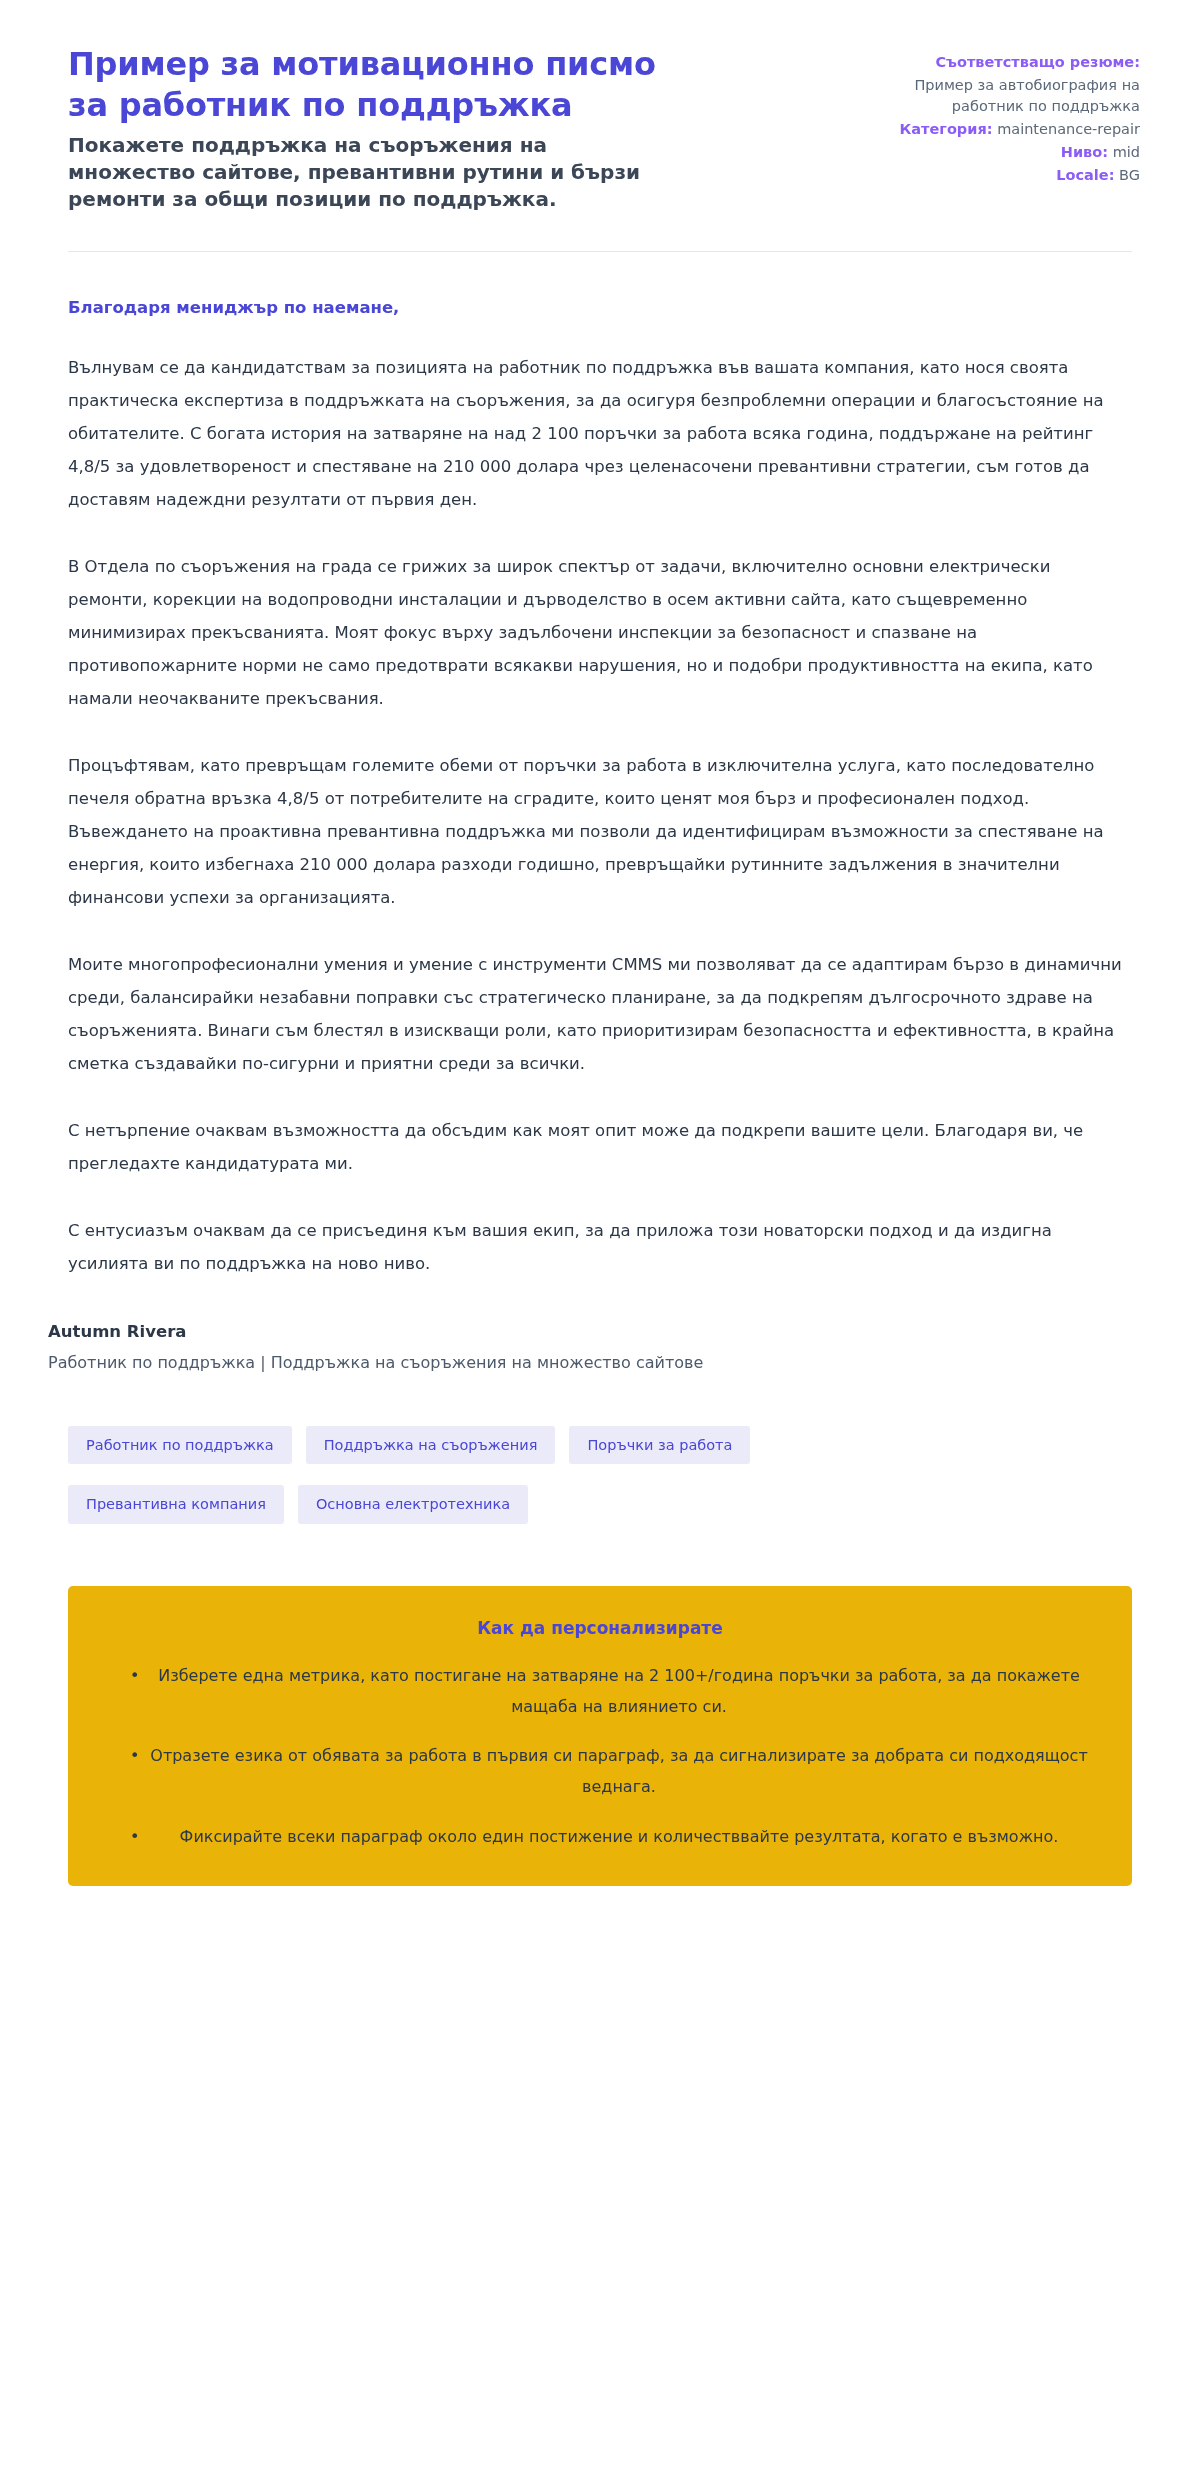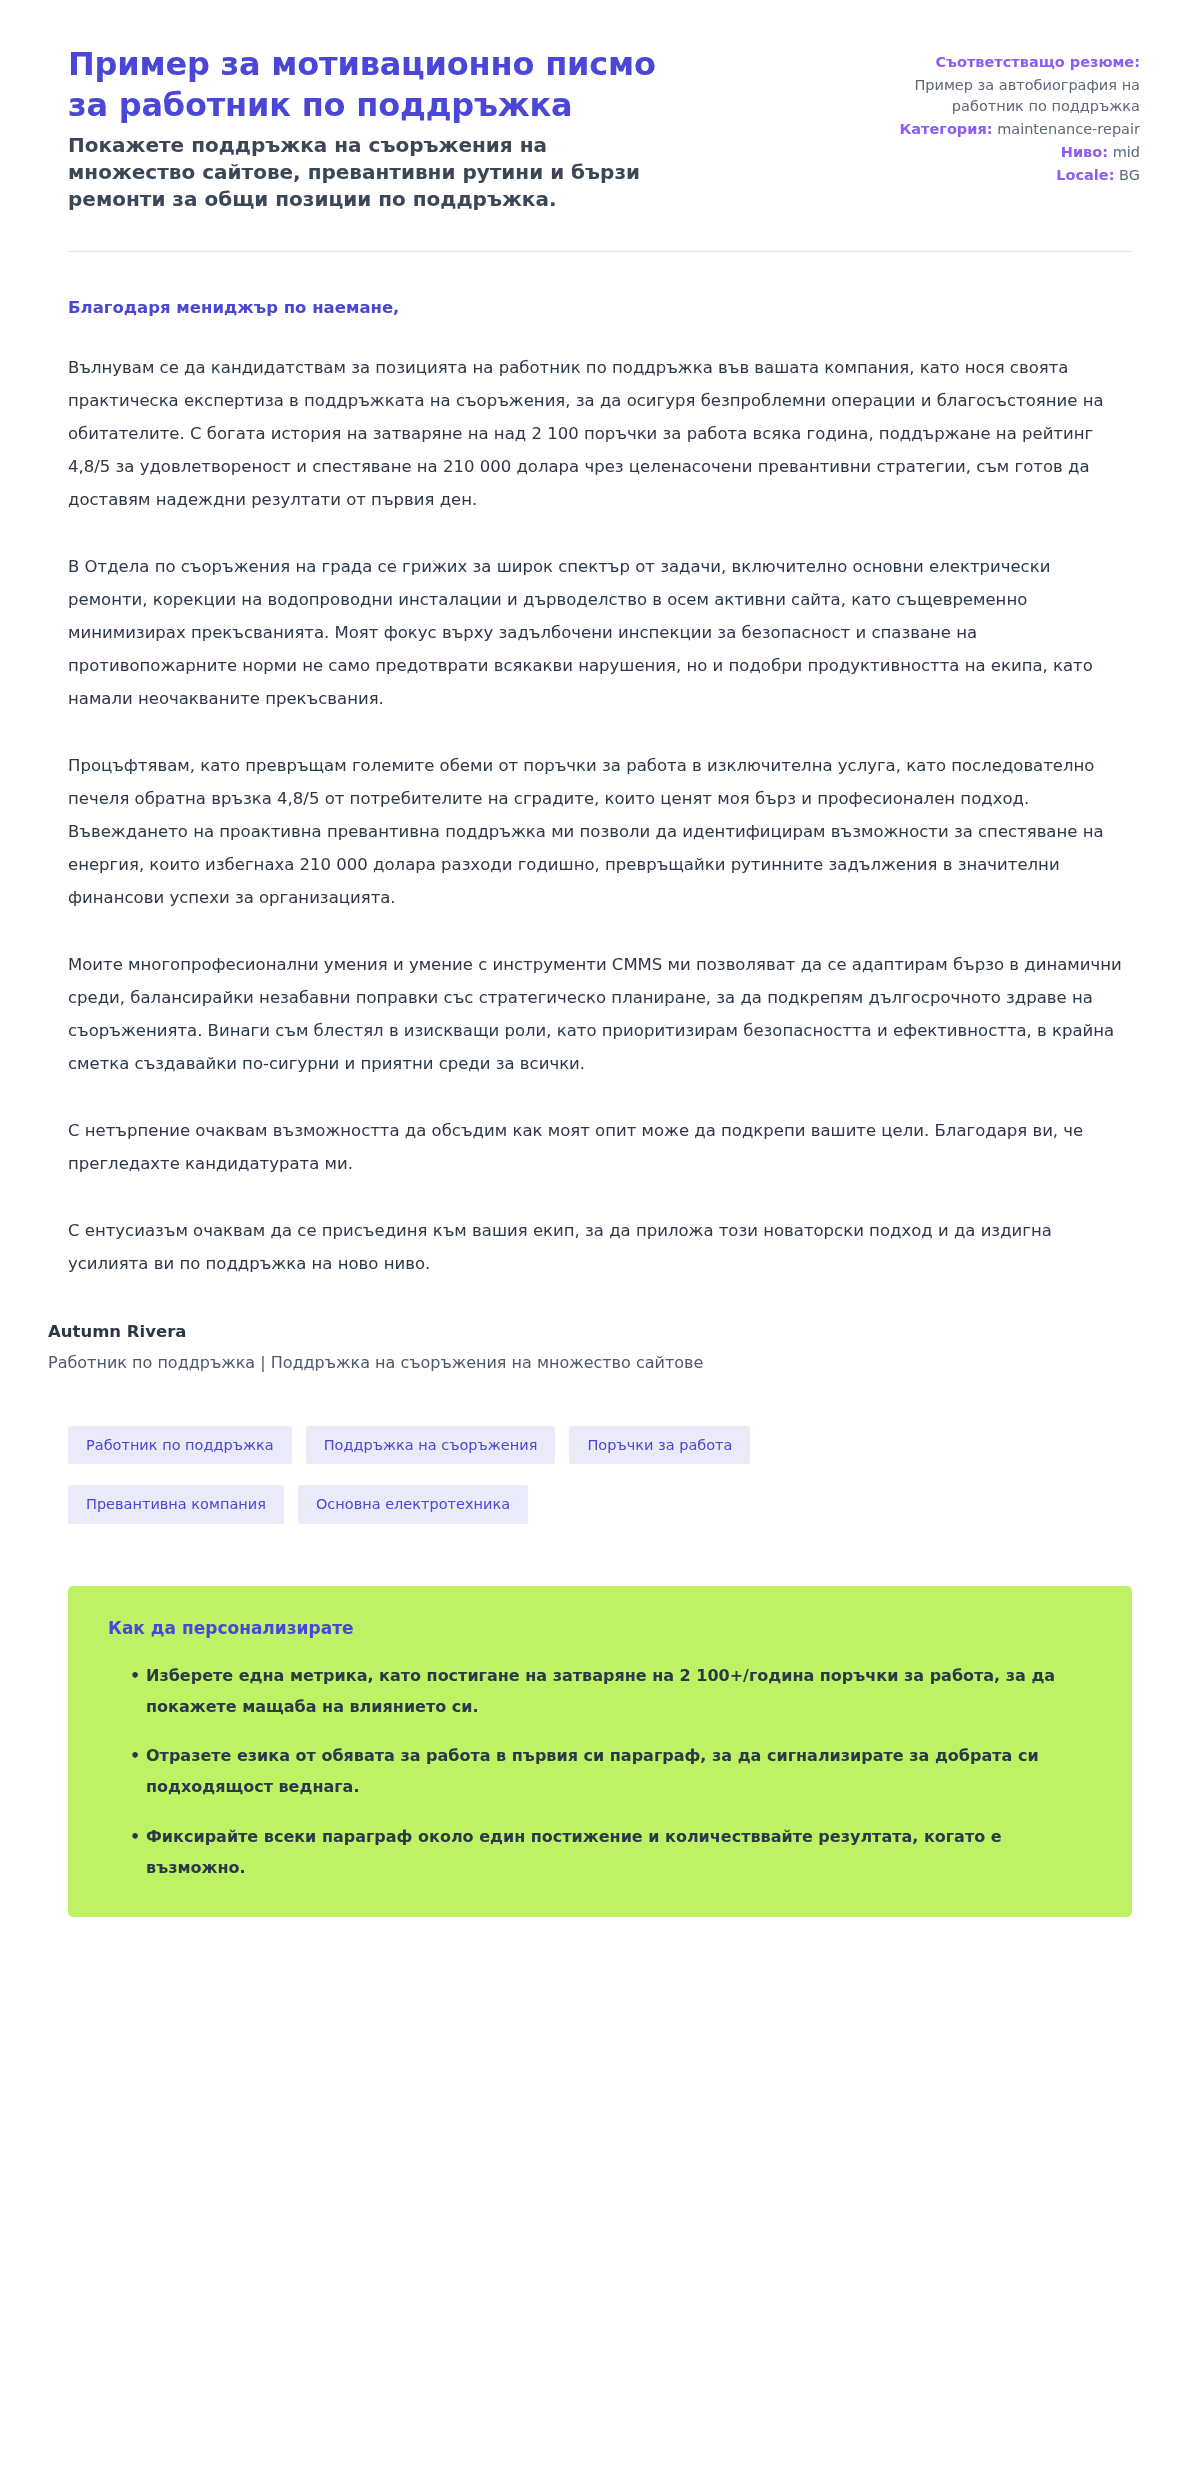--- a/index.html
+++ b/index.html
@@ -130,44 +130,44 @@
     border-radius: 3px;
     white-space: nowrap;
   }
 
   
   .callout-wrap {
     padding: 62px 68px 0 68px;
     box-sizing: border-box;
   }
   .callout {
-    background: #bef264;
+    background: #eab308;
     border-radius: 5px;
     padding: 32px 40px 34px 40px;
     box-sizing: border-box;
+    text-align: center;
   }
   .callout-title {
     font-size: 17px;
     font-weight: bold;
     color: #4a46d6;
     margin: 0 0 22px 0;
   }
   .callout-list {
     margin: 0;
     padding: 0 0 0 22px;
     list-style: none;
   }
   .callout-list li {
     position: relative;
     font-size: 16px;
     line-height: 1.95;
     color: #2c3747;
     margin: 0 0 18px 0;
     padding-left: 16px;
-    font-weight: bold;
   }
   .callout-list li:last-child { margin-bottom: 0; }
   .callout-list li::before {
     content: "\2022";
     position: absolute;
     left: 0;
     top: 0;
     color: #2c3747;
     font-size: 16px;
     line-height: 1.95;

